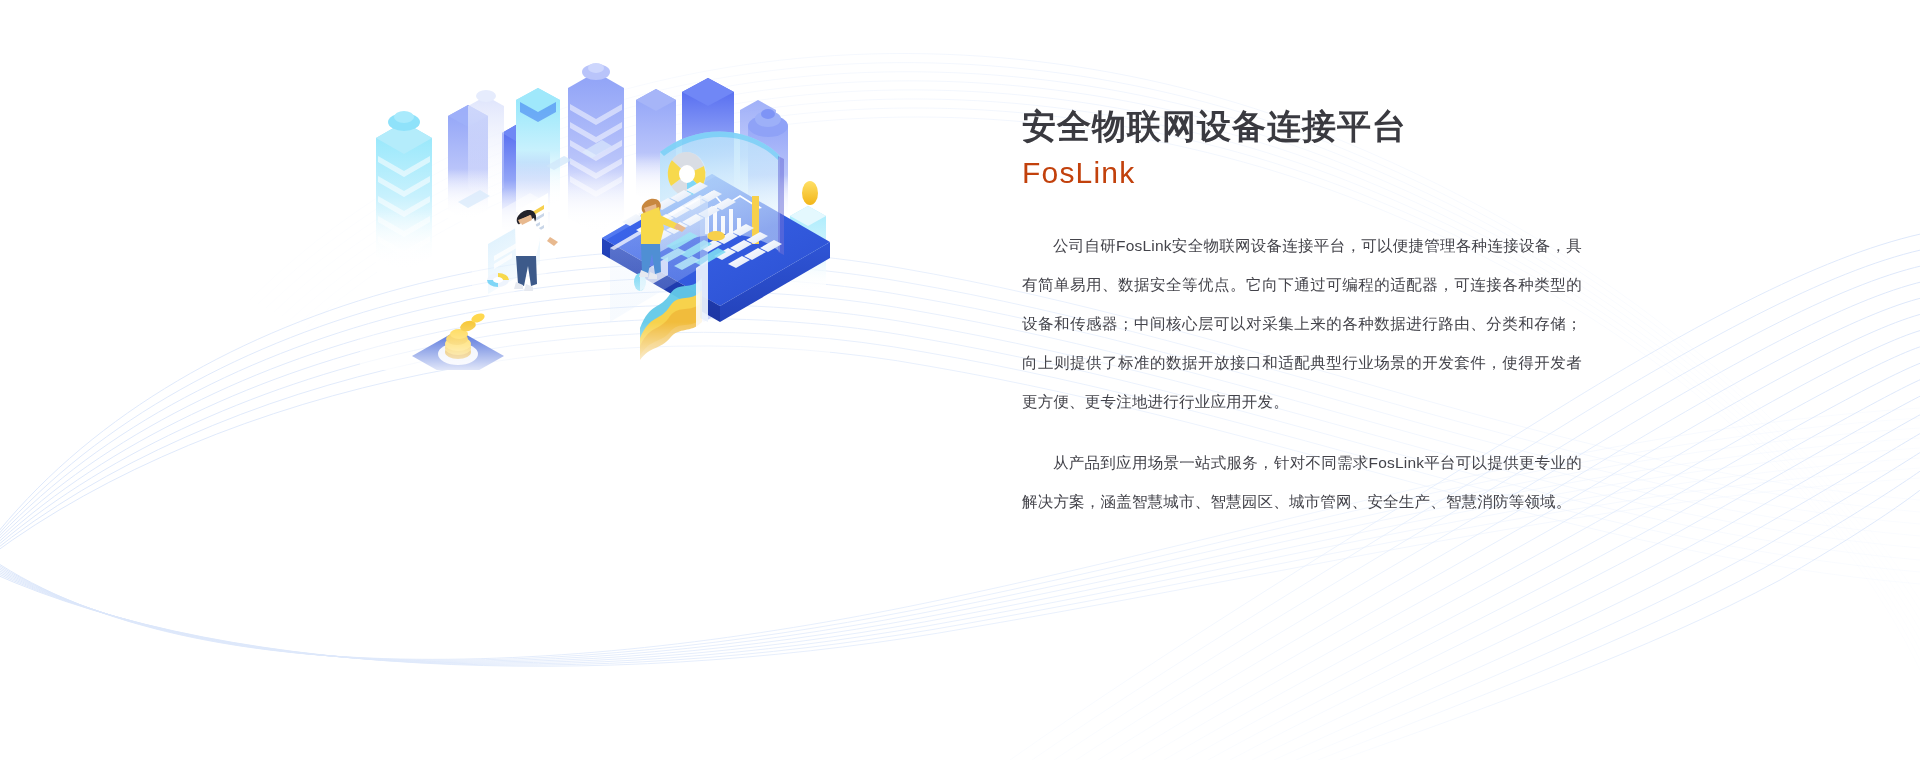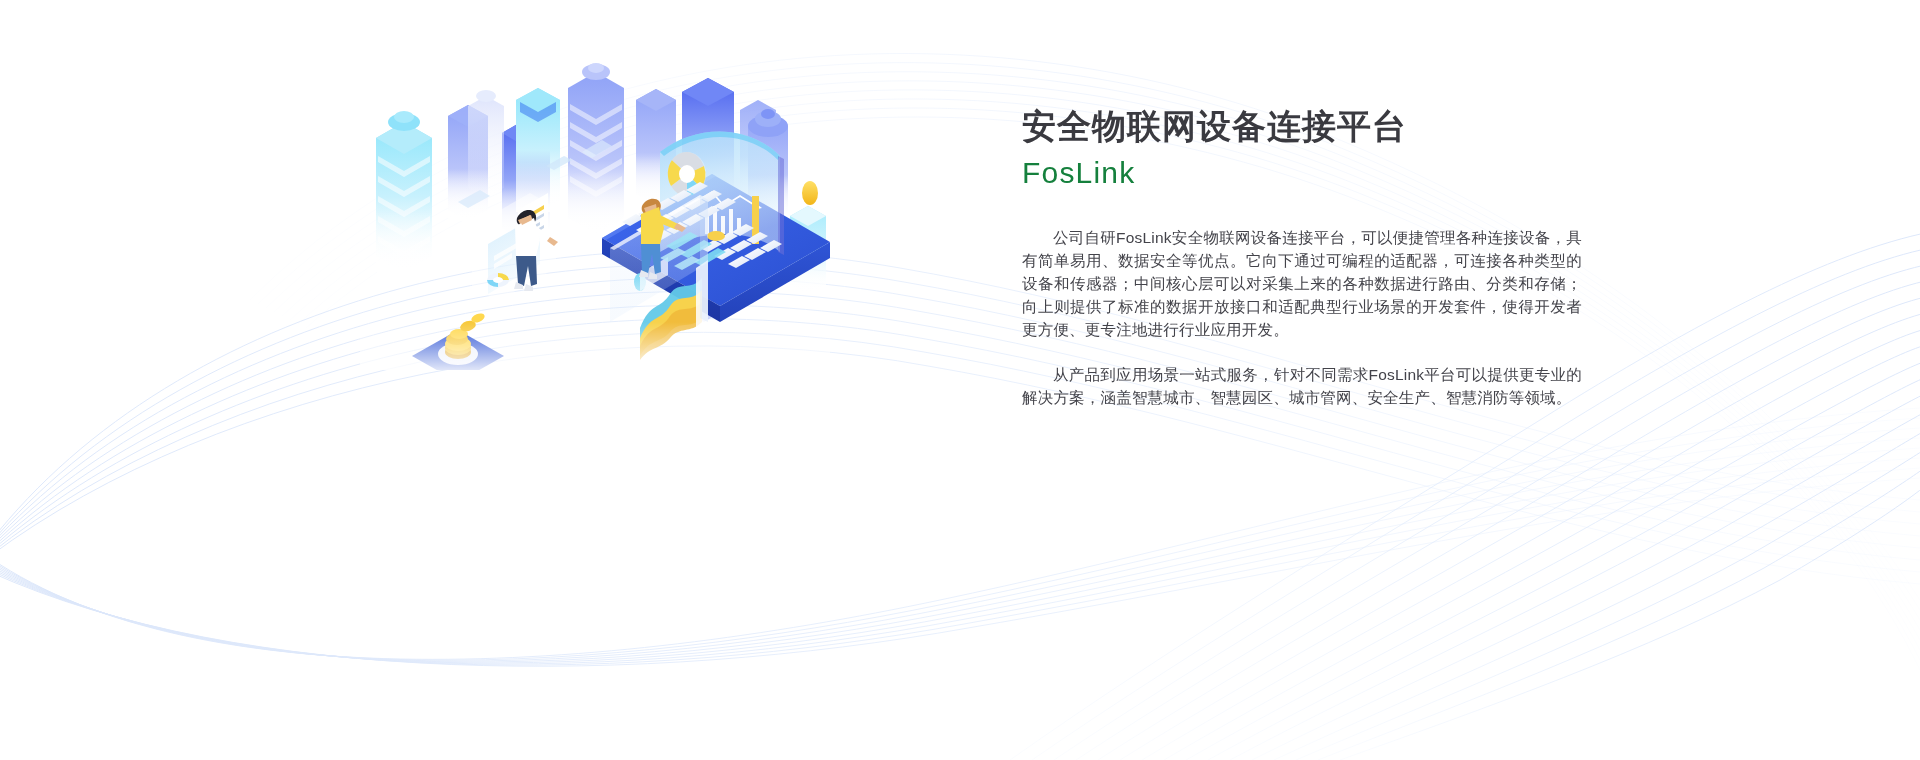--- a/index.html
+++ b/index.html
@@ -41,29 +41,29 @@
     font-size:34px;
     font-weight:bold;
     color:#3a3a40;
     letter-spacing:1px;
     line-height:1.22;
     white-space:nowrap;
   }
   .sub-title {
     font-size:30px;
     font-weight:400;
-    color:#15803d;
+    color:#c2410c;
     letter-spacing:1.2px;
     line-height:1.3;
     margin-top:6px;
   }
   .body-copy { margin-top:34px; }
   .para {
     font-size:15.5px;
-    line-height:23px;
+    line-height:39px;
     color:#43434a;
     text-indent:2em;
     text-align:justify;
     margin-bottom:22px;
     letter-spacing:0.2px;
   }
   .para:last-child { margin-bottom:0; }
 </style>
 </head>
 <body>

